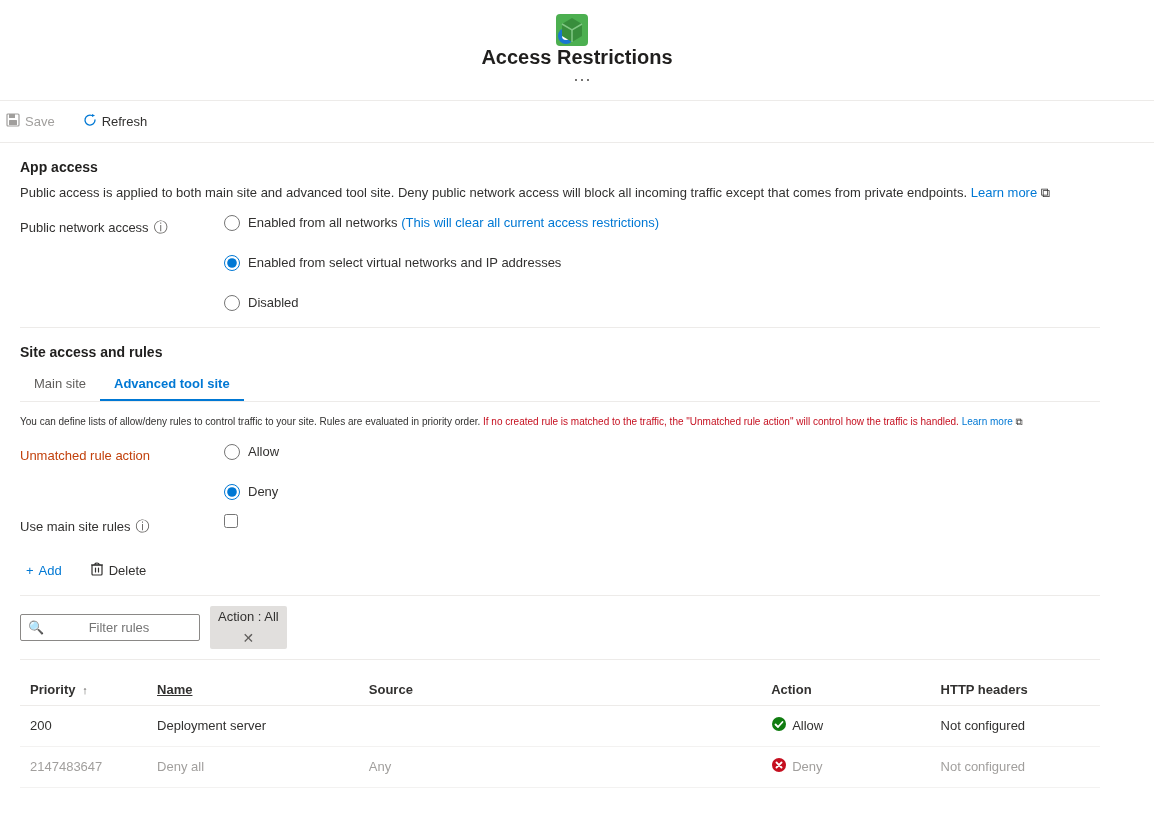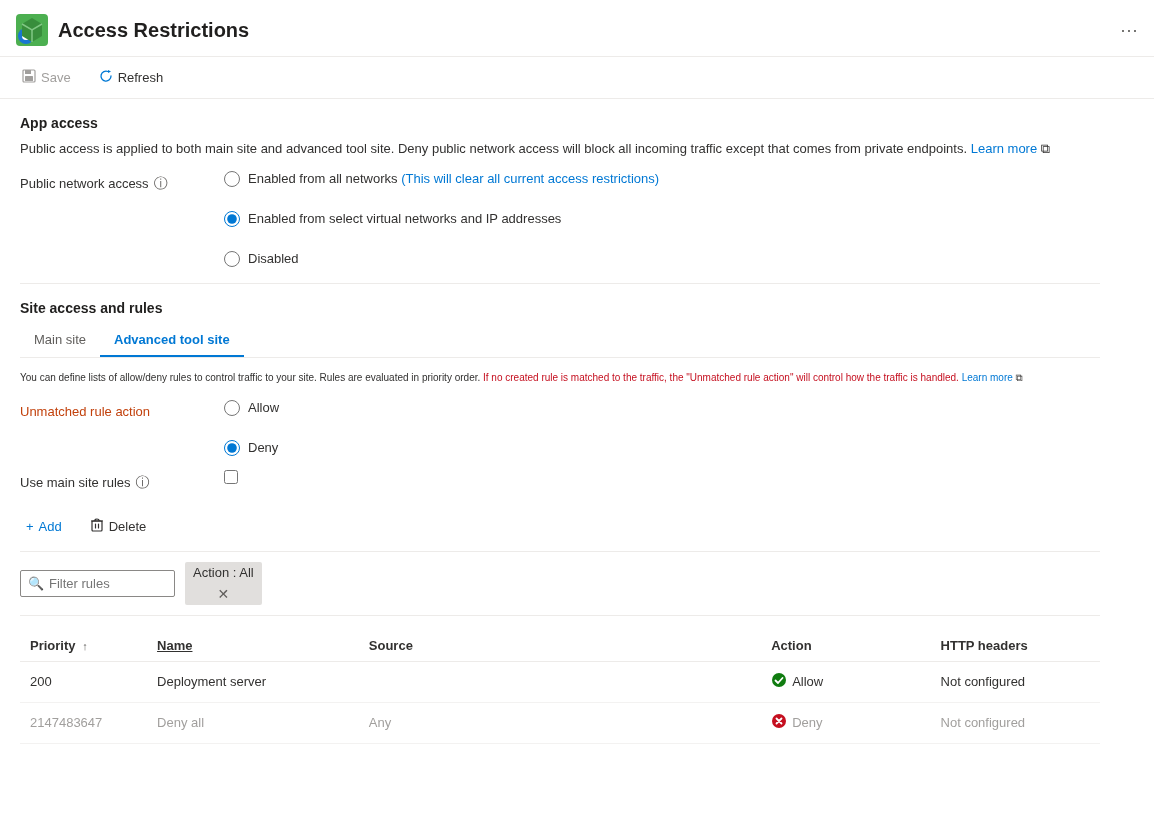--- a/index.html
+++ b/index.html
@@ -1,23 +1,23 @@
 <!DOCTYPE html>
 <html><head>
   <meta charset="utf-8">
   <style>
     * { box-sizing: border-box; margin: 0; padding: 0; }
     body { font-family: 'Segoe UI', Arial, sans-serif; font-size: 13px; color: #323130; background: #fff; }
 
-    .header { display: flex; align-items: center; padding: 14px 16px 10px 16px; border-bottom: 1px solid #edebe9; }
+    .header { display: flex; align-items: center; padding: 14px 16px 10px 16px; border-bottom: 1px solid #edebe9; flex-direction: column; }
     .header-icon { width: 32px; height: 32px; margin-right: 10px; flex-shrink: 0; }
     .header-title { font-size: 20px; font-weight: 600; color: #201f1e; flex: 1; }
     .header-ellipsis { color: #605e5c; font-size: 18px; cursor: pointer; margin-left: 10px; }
 
-    .toolbar { display: flex; align-items: center; padding: 8px 16px; border-bottom: 1px solid #edebe9; gap: 16px; }
+    .toolbar { display: flex; align-items: center; padding: 8px 0; border-bottom: 1px solid #edebe9; gap: 16px; }
     .toolbar-btn { display: flex; align-items: center; gap: 5px; color: #323130; cursor: pointer; font-size: 13px; border: none; background: none; padding: 4px 6px; }
     .toolbar-btn.disabled { color: #a19f9d; cursor: default; }
 
     .content { padding: 16px 20px; max-width: 1120px; }
 
     .section-title { font-size: 14px; font-weight: 600; color: #201f1e; margin-bottom: 8px; }
     .section-desc { font-size: 13px; color: #323130; margin-bottom: 12px; line-height: 1.5; }
     .section-desc a { color: #0078d4; text-decoration: none; }
 
     .divider { border: none; border-top: 1px solid #edebe9; margin: 16px 0; }
@@ -44,21 +44,21 @@
     .checkbox-row { display: flex; align-items: center; gap: 8px; }
     .checkbox-row input[type="checkbox"] { width: 14px; height: 14px; cursor: pointer; }
 
     .actions-bar { display: flex; gap: 16px; margin-bottom: 12px; padding-top: 8px; }
     .action-btn { display: flex; align-items: center; gap: 5px; font-size: 13px; color: #0078d4; cursor: pointer; border: none; background: none; padding: 4px 6px; }
     .action-btn.delete { color: #323130; }
 
     .filter-row { display: flex; align-items: center; gap: 10px; margin-bottom: 14px; padding-bottom: 10px; border-bottom: 1px solid #edebe9; }
     .filter-input-wrap { position: relative; }
     .filter-input-wrap .search-icon { position: absolute; left: 8px; top: 50%; transform: translateY(-50%); color: #605e5c; font-size: 13px; }
-    .filter-input { padding: 5px 10px 5px 28px; border: 1px solid #8a8886; border-radius: 2px; font-size: 13px; width: 155px; outline: none; }
+    .filter-input { padding: 5px 10px 5px 28px; border: 1px solid #8a8886; border-radius: 2px; font-size: 13px; width: 180px; outline: none; text-align: center; }
     .filter-tag { display: flex; align-items: center; gap: 6px; background: #e1dfdd; padding: 3px 8px; border-radius: 2px; font-size: 13px; color: #323130; flex-direction: column; }
     .filter-tag .tag-close { cursor: pointer; color: #605e5c; font-size: 14px; }
 
     .table { width: 100%; border-collapse: collapse; }
     .table th { text-align: left; font-size: 13px; font-weight: 600; color: #323130; padding: 8px 10px; border-bottom: 1px solid #edebe9; }
     .table td { padding: 10px 10px; font-size: 13px; color: #323130; border-bottom: 1px solid #f3f2f1; }
     .table tr.muted td { color: #a19f9d; }
 
     .sort-icon { font-size: 11px; color: #605e5c; margin-left: 3px; }
 

